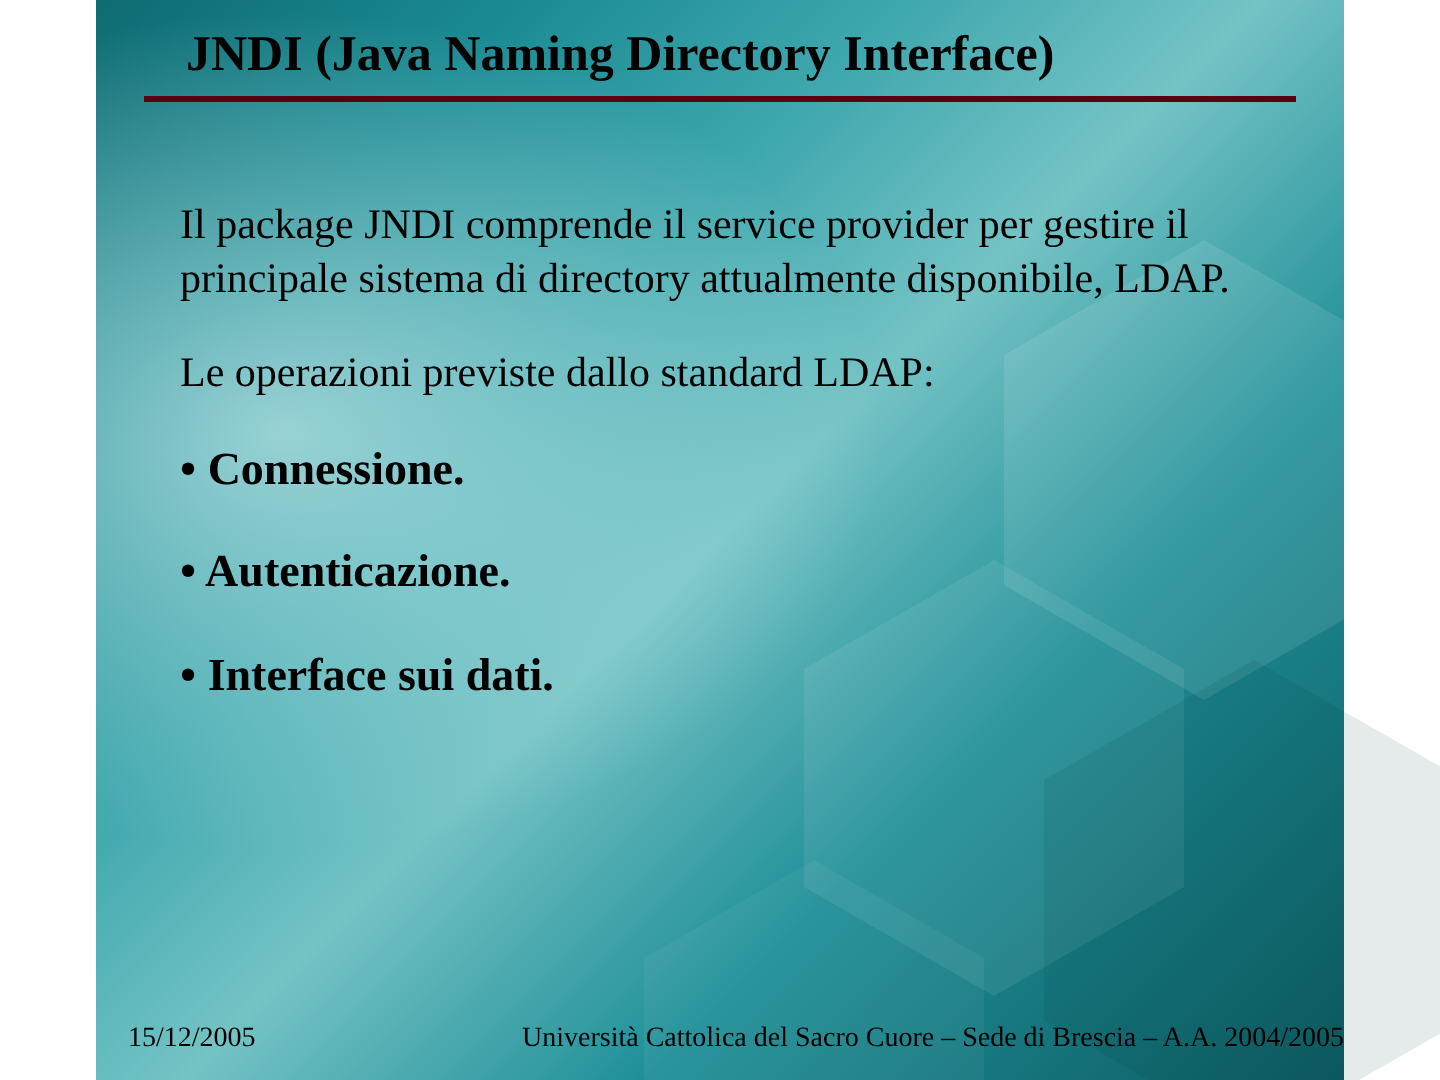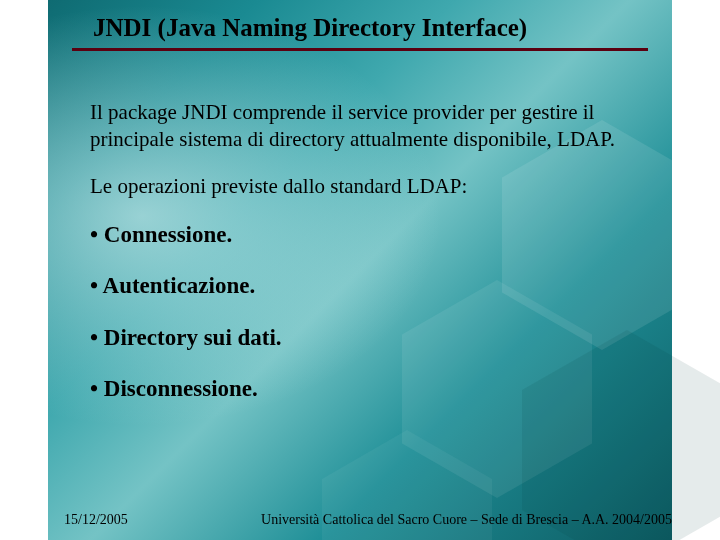--- a/index.html
+++ b/index.html
@@ -107,22 +107,21 @@
 
   <div class="title">JNDI (Java Naming Directory Interface)</div>
   <div class="title-rule"></div>
 
   <div class="body">
     <div class="para">Il package JNDI comprende il service provider per gestire il principale sistema di directory attualmente disponibile, LDAP.</div>
     <div class="para">Le operazioni previste dallo standard LDAP:</div>
     <div class="bullets">
       <div class="item">Connessione.</div>
       <div class="item">Autenticazione.</div>
-      <div class="item">Directory sui dati.</div>
-      <div class="item">Disconnessione.</div>
+      <div class="item">Interface sui dati.</div>
     </div>
   </div>
 
   <div class="footer">
     <div class="date">15/12/2005</div>
     <div class="org">Università Cattolica del Sacro Cuore  – Sede di Brescia – A.A. 2004/2005</div>
   </div>
 </div>
 
 </body></html>

